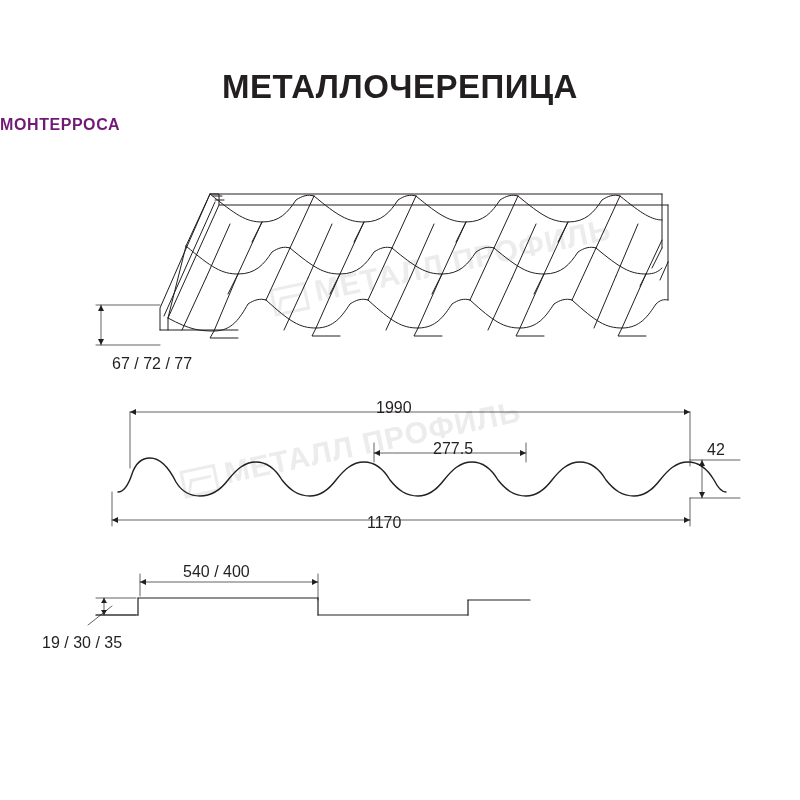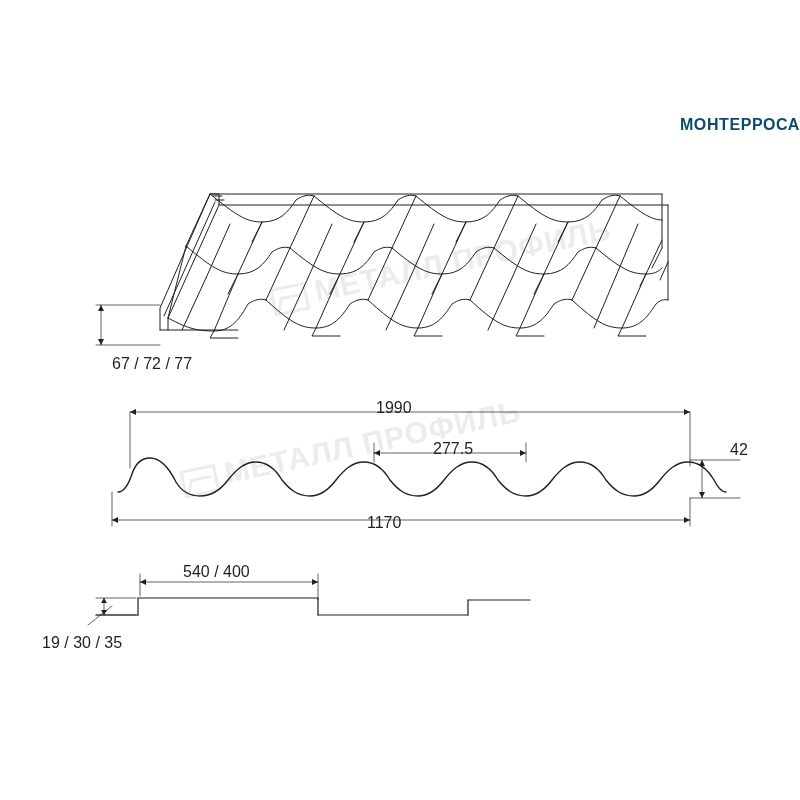--- a/index.html
+++ b/index.html
@@ -27,25 +27,25 @@
     font-size: 33px;
     font-weight: bold;
     letter-spacing: 0.5px;
     color: #231f20;
   }
   .title-sub {
     position: absolute;
     left: 0;
     right: 0;
     top: 116px;
-    text-align: right;
+    text-align: left;
     font-size: 16px;
     font-weight: bold;
     letter-spacing: 0.6px;
-    color: #0c4a6e;
+    color: #701a75;
   }
 
   
   .wm {
     position: absolute;
     color: #ececed;
     font-weight: bold;
     font-size: 30px;
     letter-spacing: 1px;
     white-space: nowrap;
@@ -91,30 +91,31 @@
   
   .dim {
     position: absolute;
     font-size: 16px;
     color: #231f20;
     white-space: nowrap;
   }
   .lbl-height   { left: 112px; top: 355px; }
   .lbl-1110     { left: 376px; top: 399px; }
   .lbl-2775     { left: 433px; top: 440px; }
-  .lbl-42       { left: 730px; top: 441px; }
+  .lbl-42       { left: 707px; top: 441px; }
   .lbl-1170     { left: 367px; top: 514px; }
   .lbl-350400   { left: 183px; top: 563px; }
   .lbl-253035   { left: 42px;  top: 634px; }
 </style>
 </head>
 <body>
 
 <div id="page">
 
+  <div class="title-main">МЕТАЛЛОЧЕРЕПИЦА</div>
   <div class="title-sub">МОНТЕРРОСА</div>
 
   <div class="wm wm1">
     <span class="wm-logo"></span><span>МЕТАЛЛ ПРОФИЛЬ</span>
   </div>
   <div class="wm wm2">
     <span class="wm-logo"></span><span>МЕТАЛЛ ПРОФИЛЬ</span>
   </div>
 
   <svg class="draw" viewBox="0 0 800 800">

